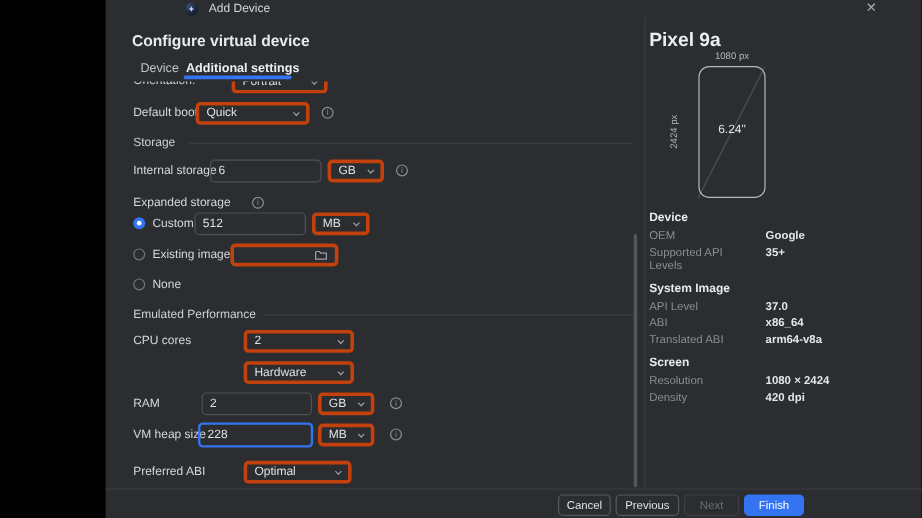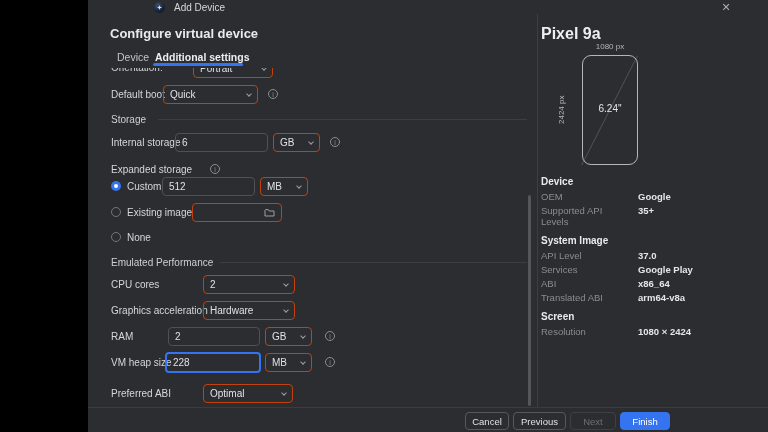--- a/index.html
+++ b/index.html
@@ -25,21 +25,21 @@
   .tab.active { left:67px; color:#eceef1; font-weight:bold; }
   .tab-underline { position:absolute; left:65px; top:63px; width:90px; height:3px;
                    background:#3574f0; border-radius:2px; }
 
   
   .lbl { position:absolute; font-size:10px; color:#d5d7db; line-height:19px; }
   .tinput { position:absolute; height:19px; background:transparent; border:1px solid #4e5157;
             border-radius:4px; color:#dfe1e5; font-size:10px; padding:0 6px;
             font-family:"Liberation Sans", sans-serif; outline:none; }
   .tinput.focused { border:2px solid #3574f0; }
-  .dd { position:absolute; height:19px; border:1px solid #c2410c; border-radius:4px;
+  .dd { position:absolute; height:19px; border:3px solid #c2410c; border-radius:4px;
         display:flex; align-items:center; justify-content:space-between; padding:0 6px;
         font-size:10px; color:#dfe1e5; cursor:default; }
   .chev { width:4px; height:4px; border-right:1px solid #9da0a8; border-bottom:1px solid #9da0a8;
           transform:rotate(45deg); margin-top:-2px; flex:none; }
   .info { position:absolute; width:10px; height:10px; border:1px solid #8a8d91; border-radius:50%;
           color:#8a8d91; font-size:7px; line-height:9px; text-align:center; font-style:normal; }
   .sec-h { position:absolute; font-size:10px; color:#cdd0d4; }
   .sec-line { position:absolute; height:1px; background:#3c3e42; }
   .radio { position:absolute; width:10px; height:10px; border-radius:50%; border:1px solid #72757c; }
   .radio.sel { border:none; background:#3574f0; }
@@ -149,21 +149,20 @@
 
   <span class="sec-h" style="left:23px; top:257px;">Emulated Performance</span>
   <div class="sec-line" style="left:132px; top:262px; width:307px;"></div>
 
   <span class="lbl" style="left:23px; top:275px;">CPU cores</span>
   <div class="dd" style="left:115px; top:275px; width:92px;">
     <span>2</span>
     <span class="chev"></span>
   </div>
 
-  <span class="lbl" style="left:23px; top:301px;">Graphics acceleration</span>
   <div class="dd" style="left:115px; top:301px; width:92px;">
     <span>Hardware</span>
     <span class="chev"></span>
   </div>
 
   <span class="lbl" style="left:23px; top:327px;">RAM</span>
   <input class="tinput" style="left: 80px; top: 327px; width: 92px;" value="2">
   <div class="dd" style="left:177px; top:327px; width:47px;">
     <span>GB</span>
     <span class="chev"></span>
@@ -204,36 +203,36 @@
       <span class="spec-l">Supported API Levels</span>
       <span class="spec-v">35+</span>
     </div>
     <div class="spec-gap"></div>
     <div class="spec-h">System Image</div>
     <div class="spec-row">
       <span class="spec-l">API Level</span>
       <span class="spec-v">37.0</span>
     </div>
     <div class="spec-row">
-      <span class="spec-l">Services</span>
-      <span class="spec-v">Google Play</span>
-    </div>
-    <div class="spec-row">
       <span class="spec-l">ABI</span>
       <span class="spec-v">x86_64</span>
     </div>
     <div class="spec-row">
       <span class="spec-l">Translated ABI</span>
       <span class="spec-v">arm64-v8a</span>
     </div>
     <div class="spec-gap"></div>
     <div class="spec-h">Screen</div>
     <div class="spec-row">
       <span class="spec-l">Resolution</span>
       <span class="spec-v">1080 × 2424</span>
+    </div>
+    <div class="spec-row">
+      <span class="spec-l">Density</span>
+      <span class="spec-v">420 dpi</span>
     </div>
   </div>
 
   <div class="footer-line"></div>
   <button class="btn" style="left:377px; width:44px;">Cancel</button>
   <button class="btn" style="left:425px; width:53px;">Previous</button>
   <button class="btn disabled" style="left:482px; width:46px;">Next</button>
   <button class="btn primary" style="left:532px; width:50px;">Finish</button>
 
 </div>

